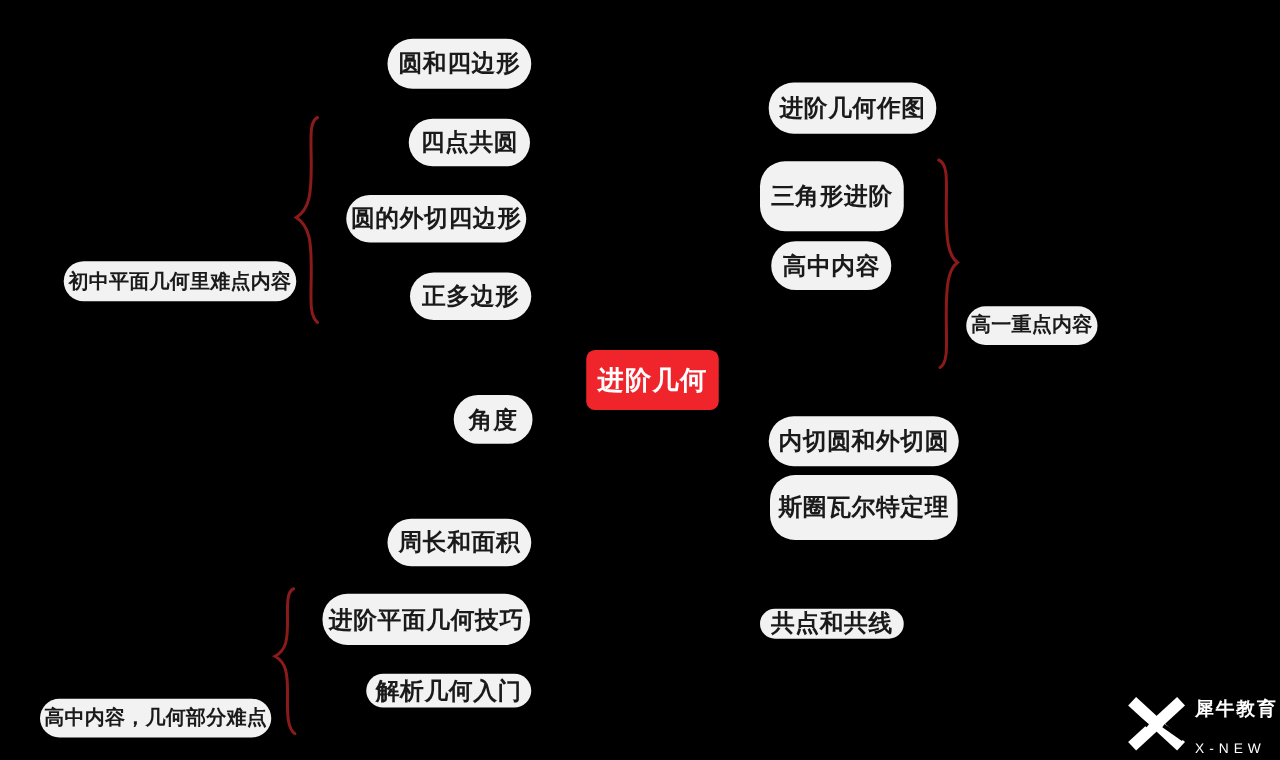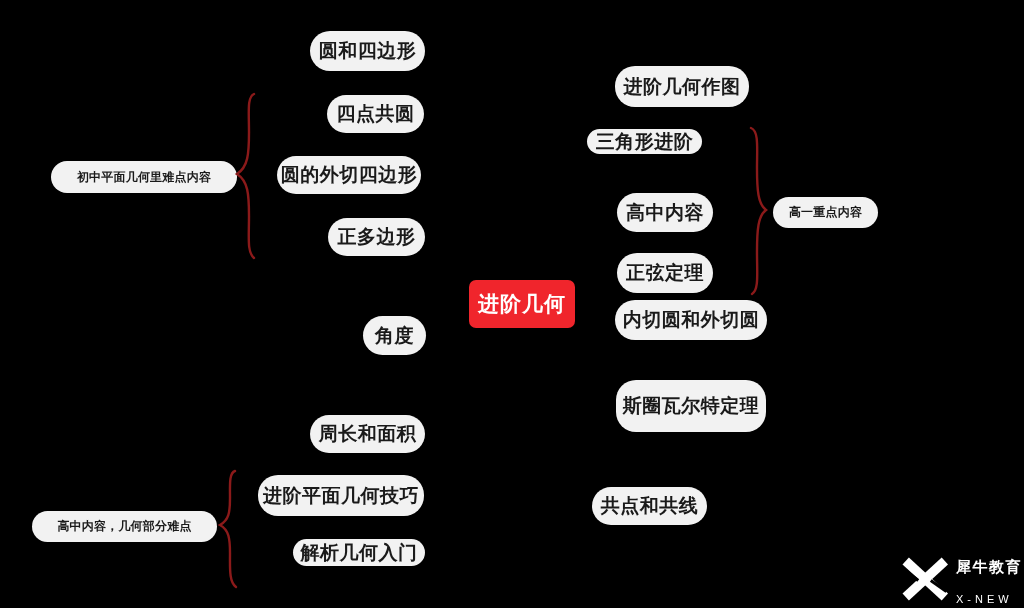--- a/index.html
+++ b/index.html
@@ -26,23 +26,24 @@
     position:absolute;
     display:flex;align-items:center;justify-content:center;
     background:var(--node-background);
     color:var(--node-text);
     font-size:19px;font-weight:700;
     border-radius:20px;
     white-space:nowrap;
     letter-spacing:0.5px;
   }
   .label-pill{
-    font-size:12px;
+    font-size:16px;
     border-radius:16px;
     letter-spacing:0.2px;
+    margin-top:48px;
   }
   .central{
     position:absolute;
     display:flex;align-items:center;justify-content:center;
     background:var(--central-background);
     color:var(--central-text);
     font-size:21px;font-weight:700;
     border-radius:7px;
     letter-spacing:1px;
   }
@@ -91,31 +92,30 @@
 
   <div class="pill" style="left:258px;top:475px;width:166px;height:41px">进阶平面几何技巧</div>
   <div class="pill" style="left:293px;top:539px;width:132px;height:27px">解析几何入门</div>
   <div class="pill label-pill" style="left:32px;top:511px;width:185px;height:31px">高中内容，几何部分难点</div>
   <svg class="brace" style="left:216px;top:468px" width="24" height="122" viewBox="0 0 24 122">
     <path d="M19 3 C13 5 14 17 14 30 C14 44 13 52 4 57 C13 62 14 71 14 85 C14 100 13 114 20 119"></path>
   </svg>
 
   <div class="pill" style="left:615px;top:66px;width:134px;height:41px">进阶几何作图</div>
 
-  <div class="pill" style="left:587px;top:129px;width:115px;height:25px">三角形进阶</div>
+  <div class="pill" style="left:608px;top:129px;width:115px;height:56px">三角形进阶</div>
   <div class="pill" style="left:617px;top:193px;width:96px;height:39px">高中内容</div>
-  <div class="pill" style="left:617px;top:253px;width:96px;height:40px">正弦定理</div>
   <div class="pill label-pill" style="left:773px;top:197px;width:105px;height:31px">高一重点内容</div>
   <svg class="brace" style="left:748px;top:124px" width="22" height="174" viewBox="0 0 22 174">
     <path d="M3 4 C11 7 9 24 9 44 C9 66 10 80 18 86 C10 92 9 106 9 128 C9 150 11 166 4 170"></path>
   </svg>
 
-  <div class="pill" style="left:615px;top:300px;width:152px;height:40px">内切圆和外切圆</div>
+  <div class="pill" style="left:615px;top:333px;width:152px;height:40px">内切圆和外切圆</div>
   <div class="pill" style="left:616px;top:380px;width:150px;height:52px">斯圈瓦尔特定理</div>
-  <div class="pill" style="left:592px;top:487px;width:115px;height:38px">共点和共线</div>
+  <div class="pill" style="left:608px;top:487px;width:115px;height:24px">共点和共线</div>
 
   <div class="logo">
     <span>
       <svg width="47" height="44" viewBox="0 0 60 56">
         <line x1="6" y1="5" x2="56" y2="51" stroke="#ffffff" stroke-width="12"></line>
         <line x1="56" y1="5" x2="6" y2="51" stroke="#ffffff" stroke-width="12"></line>
         <line x1="2" y1="14" x2="22" y2="30" stroke="#000000" stroke-width="4"></line>
         <line x1="38" y1="30" x2="58" y2="44" stroke="#000000" stroke-width="4"></line>
       </svg>
     </span>

